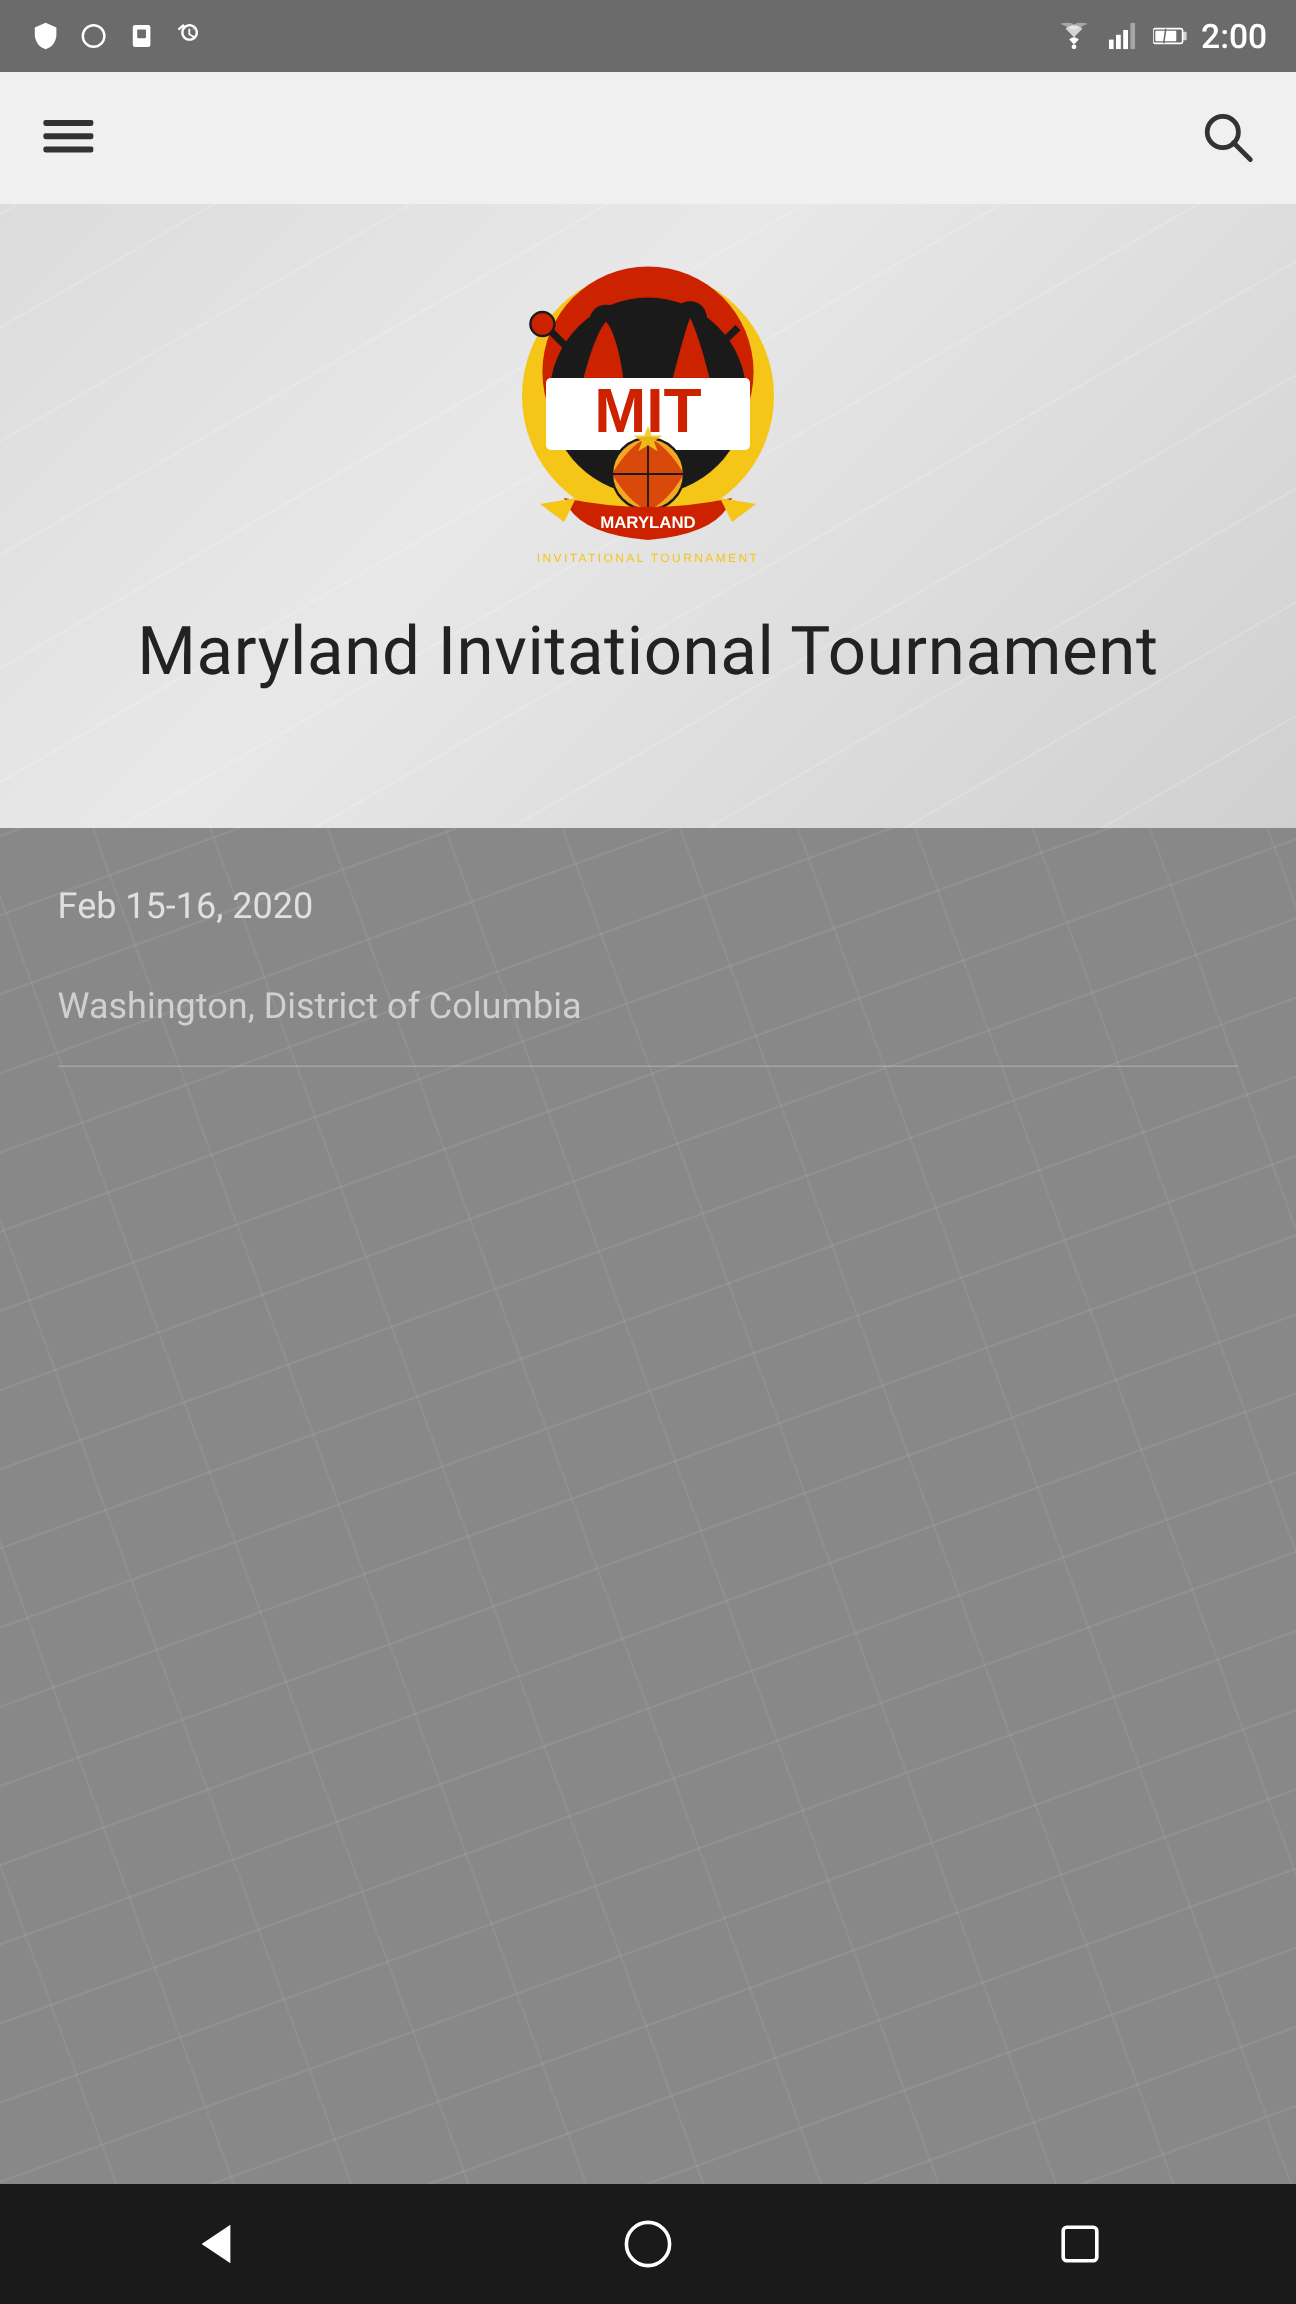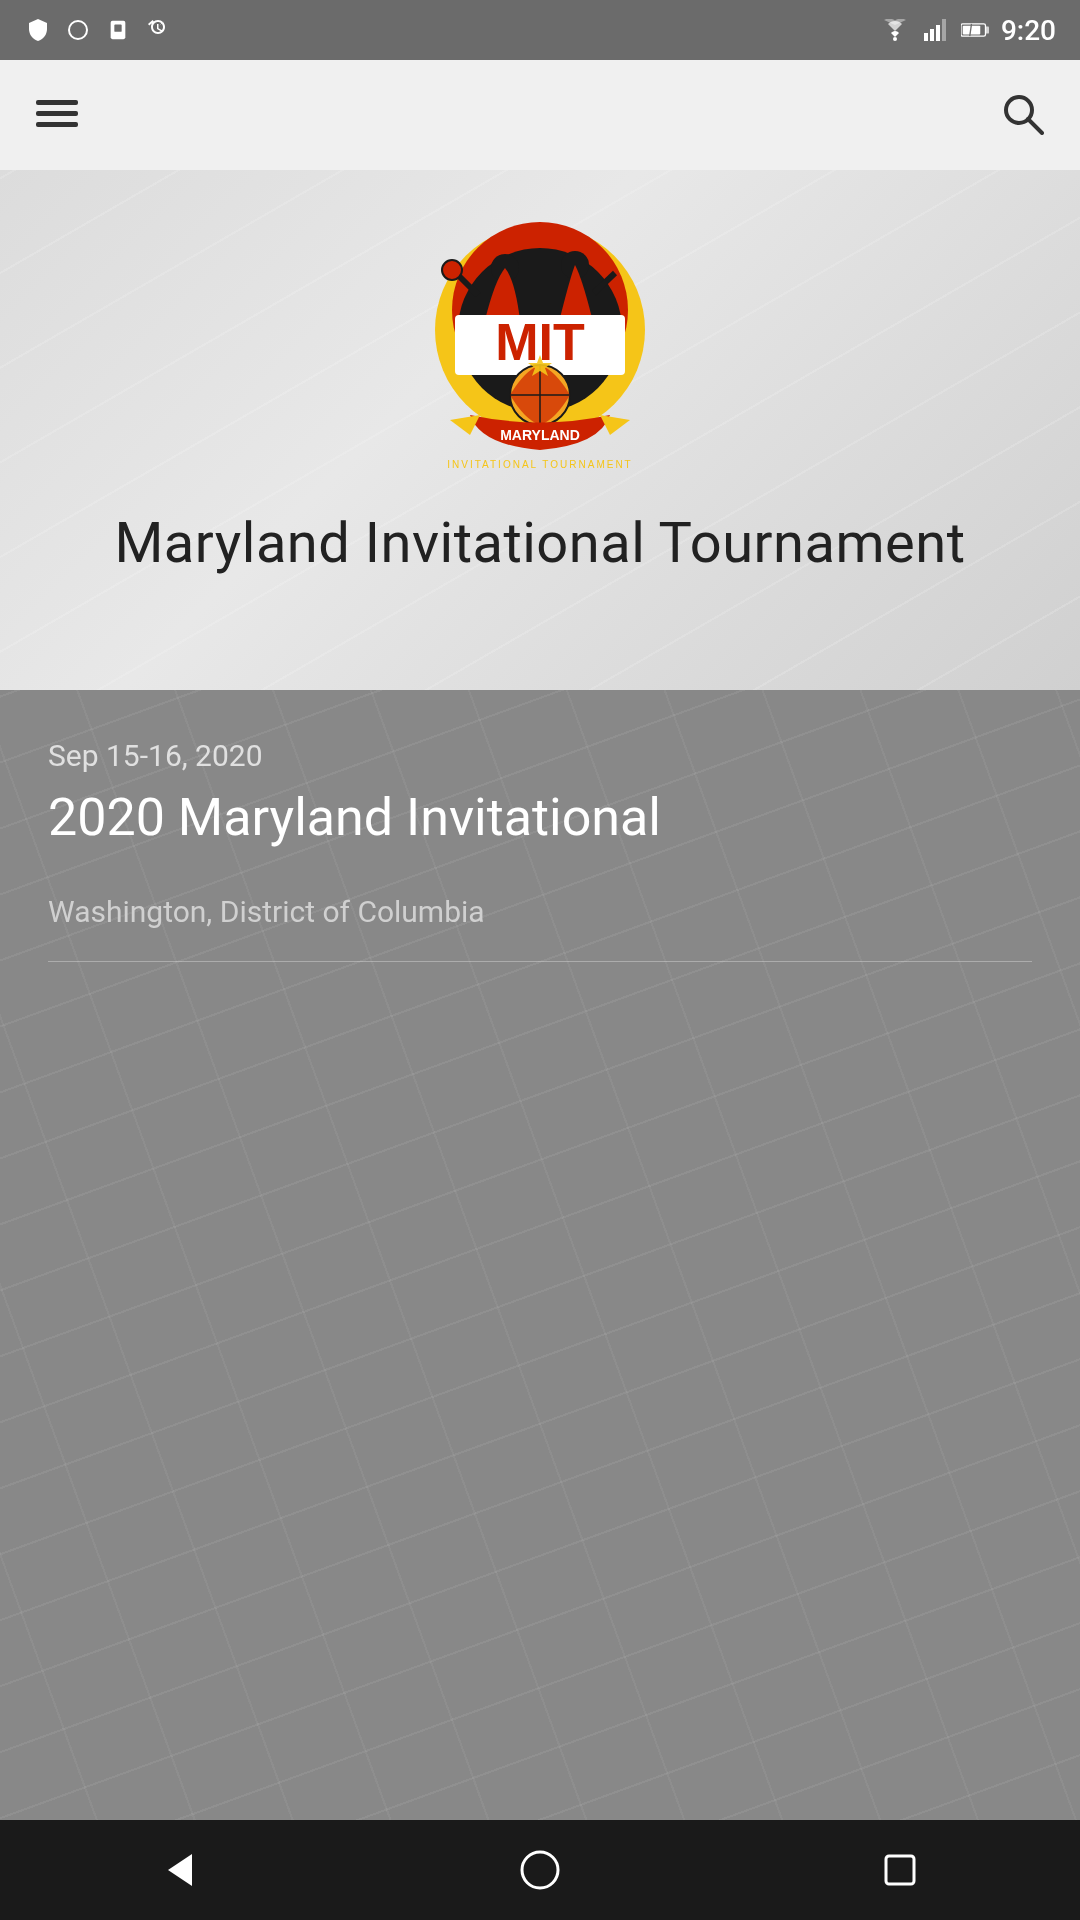--- a/index.html
+++ b/index.html
@@ -272,21 +272,21 @@
     </div>
 
     <div class="status-icon">
       <svg width="32" height="18" viewBox="0 0 32 18" fill="white">
         <rect x="0" y="2" width="28" height="14" rx="2" stroke="white" stroke-width="1.5" fill="none"></rect>
         <rect x="28" y="5" width="4" height="8" rx="1" fill="white" opacity="0.7"></rect>
         <rect x="2" y="4" width="20" height="10" rx="1" fill="white"></rect>
         <line x1="12" y1="2" x2="10" y2="16" stroke="#6b6b6b" stroke-width="1.5"></line>
       </svg>
     </div>
-    <span class="status-time">9:20</span>
+    <span class="status-time">2:00</span>
   </div>
 </div>
 
 <div class="app-bar">
   <div class="hamburger-icon">
     <svg width="42" height="42" viewBox="0 0 42 42" fill="none">
       <rect y="8" width="42" height="5" rx="2" fill="#333"></rect>
       <rect y="19" width="42" height="5" rx="2" fill="#333"></rect>
       <rect y="30" width="42" height="5" rx="2" fill="#333"></rect>
     </svg>
@@ -339,22 +339,21 @@
 
       <text x="140" y="268" text-anchor="middle" font-size="10" fill="#F5C518" font-family="Arial" letter-spacing="2">INVITATIONAL TOURNAMENT</text>
     </svg>
   </div>
 
   <h1 class="app-title">Maryland Invitational Tournament</h1>
 </div>
 
 <div class="event-card">
   <div class="event-card-content">
-    <div class="event-date">Sep 15-16, 2020</div>
-    <div class="event-title">2020 Maryland Invitational</div>
+    <div class="event-date">Feb 15-16, 2020</div>
     <div class="event-location">Washington, District of Columbia</div>
     <div class="event-divider"></div>
   </div>
 </div>
 
 <div class="bottom-nav">
   <div class="nav-btn">
     <svg width="40" height="40" viewBox="0 0 40 40" fill="white">
       <polygon points="32,4 32,36 8,20" fill="white"></polygon>
     </svg>

